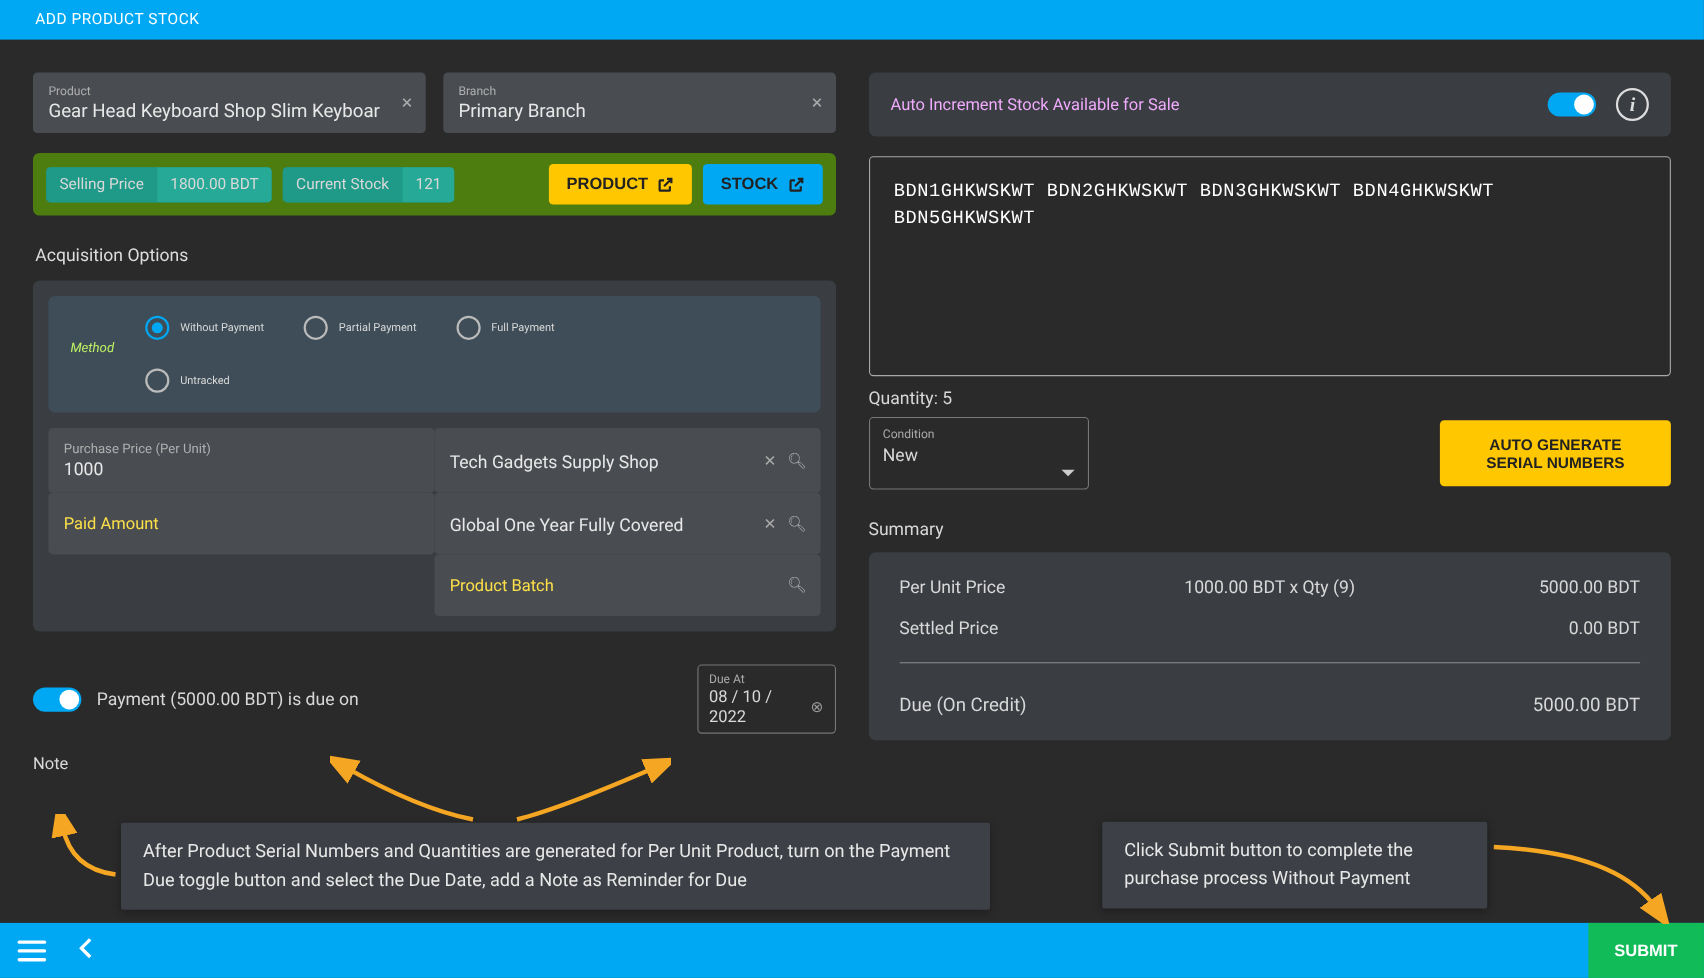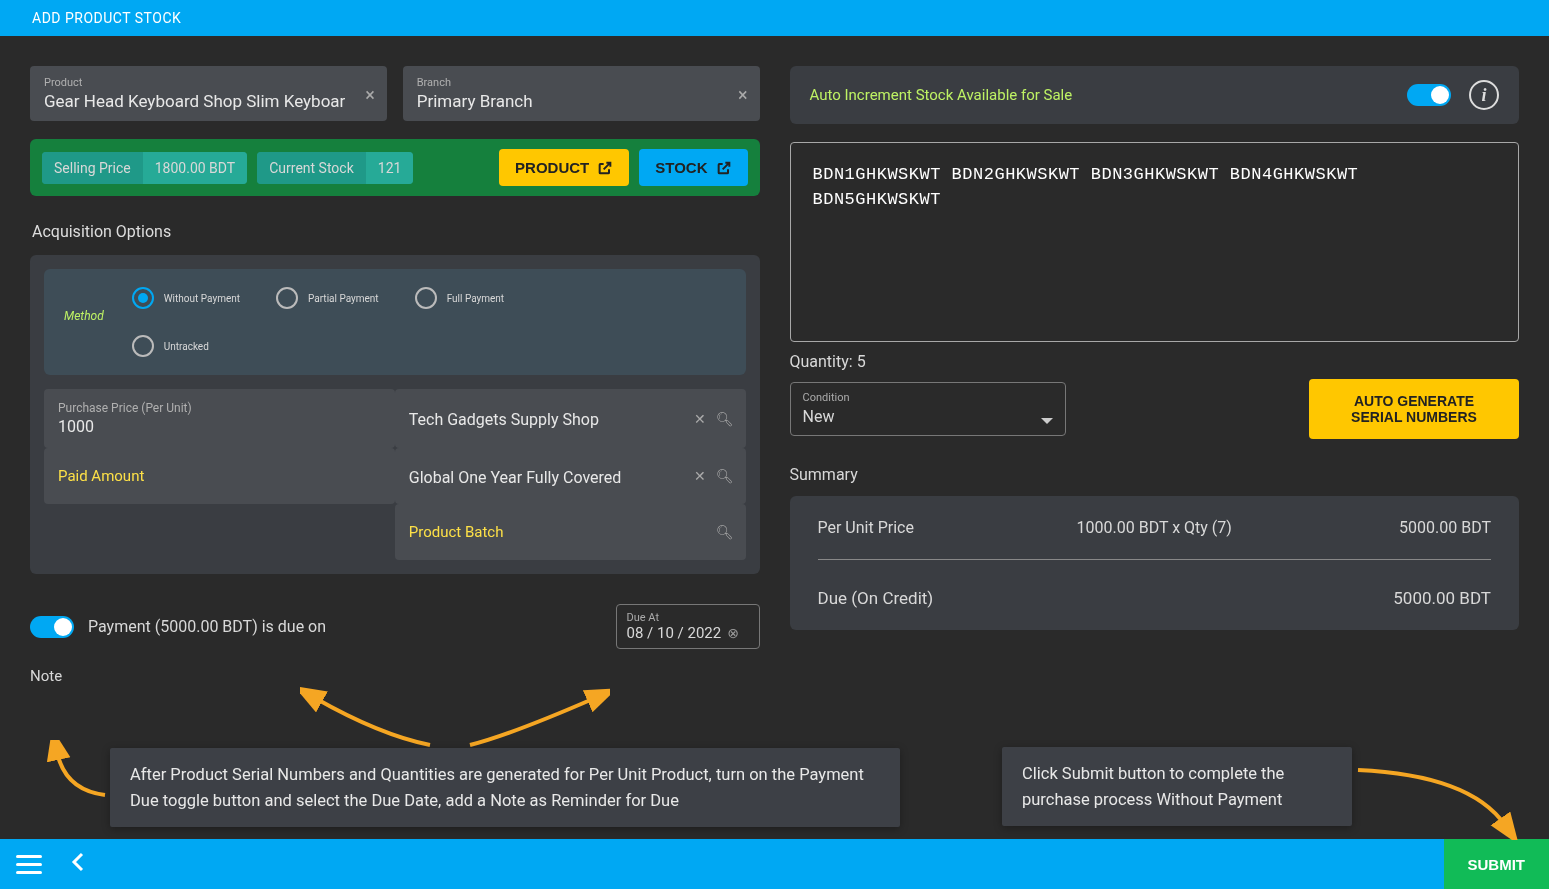--- a/index.html
+++ b/index.html
@@ -39,21 +39,21 @@
   flex: 1;
 }
 .field-label { font-size: 11px; color: #b0b0b0; }
 .field-value { font-size: 17px; color: #e8e8e8; margin-top: 2px; white-space: nowrap; overflow: hidden; }
 .field-clear {
   position: absolute; right: 12px; top: 50%; transform: translateY(-50%);
   color: #aaa; font-size: 18px; cursor: pointer;
 }
 
 .stat-row {
-  background: #15803d;
+  background: #4d7c0f;
   border-radius: 6px;
   padding: 10px 12px;
   display: flex;
   align-items: center;
   gap: 10px;
   margin-bottom: 18px;
 }
 .stat-chip {
   background: #1f9988;
   border-radius: 4px;
@@ -107,45 +107,45 @@
 .ff-label { font-size: 12px; color: #b0b0b0; }
 .ff-value { font-size: 16px; color: #e8e8e8; margin-top:2px; }
 
 .toggle-row { display:flex; align-items:center; gap:14px; margin-top: 30px; }
 .toggle {
   width: 44px; height: 22px; background: #00a8f3; border-radius: 20px; position: relative; cursor:pointer;
 }
 .toggle::after { content:""; position:absolute; right:2px; top:2px; width:18px; height:18px; background:#fff; border-radius:50%; transition: .2s; }
 .due-label { font-size:16px; }
 .due-field {
-  margin-left:auto; border:1px solid #777; border-radius:4px; padding:6px 10px; width:144px;
+  margin-left:auto; border:1px solid #777; border-radius:4px; padding:6px 10px; width:126px;
 }
 .due-field .lbl { font-size:11px; color:#aaa; }
 .due-field .val { font-size:15px; display:flex; align-items:center; gap:6px; }
 .due-clear { color:#999; font-size:14px; cursor:pointer; }
 
 .note-label { font-size:15px; margin-top: 18px; }
 
 
 .auto-inc-box {
   background: #3a3d42; border-radius: 6px; padding: 14px 20px;
   display:flex; align-items:center; gap:18px; margin-bottom: 18px;
 }
-.auto-inc-label { font-size:15px; color:#bef264; flex:1; }
+.auto-inc-label { font-size:15px; color:#f0abfc; flex:1; }
 .info-icon { width:30px; height:30px; border:2.5px solid #ddd; border-radius:50%; display:flex; align-items:center; justify-content:center; font-family: Georgia, serif; font-style: italic; font-size:18px; font-weight:bold; color:#ddd; }
 
 .serials-box {
   border: 1px solid #a8a8a8; border-radius:4px; padding: 20px 22px;
   font-family: "Courier New", monospace; font-size:17px; line-height:1.45; color:#fff;
   min-height: 200px; letter-spacing: 0.5px;
 }
 .qty-label { font-size:16px; margin-top:10px; }
 .cond-row { display:flex; align-items:center; gap:18px; margin-top:8px; }
 .select-box {
-  border:1px solid #777; border-radius:4px; padding:5px 12px 9px; width:276px; position:relative;
+  border:1px solid #777; border-radius:4px; padding:5px 12px 21px; width:200px; position:relative;
 }
 .select-box .lbl { font-size:11px; color:#aaa; position:relative; top:-2px; background:#2a2a2a; }
 .select-box .val { font-size:16px; }
 .select-caret { position:absolute; right:12px; bottom:11px; width:0; height:0; border-left:6px solid transparent; border-right:6px solid transparent; border-top:6px solid #ccc; }
 .btn-auto-gen {
   margin-left:auto; background:#ffc700; color:#222; border:none; border-radius:4px;
   padding:14px 18px; font-size:14px; font-weight:600; text-align:center; cursor:pointer; width:210px;
 }
 
 .summary-title { font-size:16px; margin-top: 26px; }
@@ -326,22 +326,27 @@
         <div class="val">New</div>
         <span class="select-caret"></span>
       </div>
       <button class="btn-auto-gen">AUTO GENERATE SERIAL NUMBERS</button>
     </div>
 
     <div class="summary-title">Summary</div>
     <div class="summary-box">
       <div class="sum-row">
         <span>Per Unit Price</span>
-        <span class="c2">1000.00 BDT x Qty (7)</span>
+        <span class="c2">1000.00 BDT x Qty (9)</span>
         <span class="c3">5000.00 BDT</span>
+      </div>
+      <div class="sum-row">
+        <span>Settled Price</span>
+        <span class="c2"></span>
+        <span class="c3">0.00 BDT</span>
       </div>
       <div class="divider"></div>
       <div class="sum-row big">
         <span>Due (On Credit)</span>
         <span class="c2"></span>
         <span class="c3">5000.00 BDT</span>
       </div>
     </div>
   </div>
 </div>

